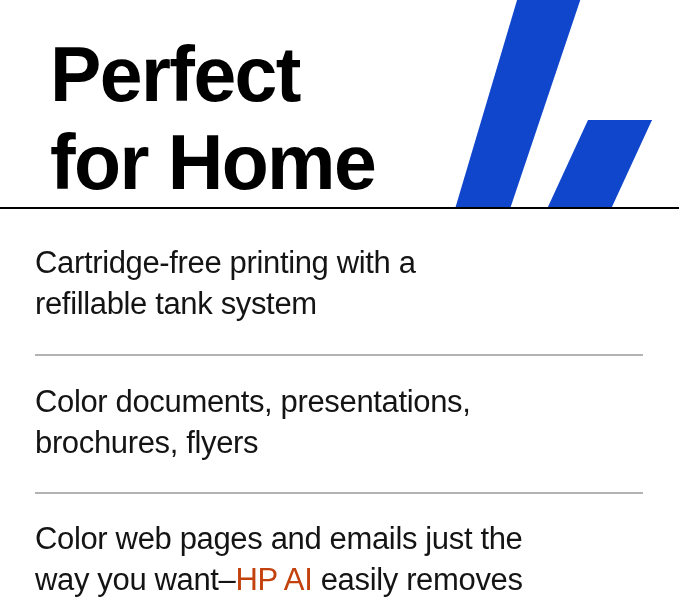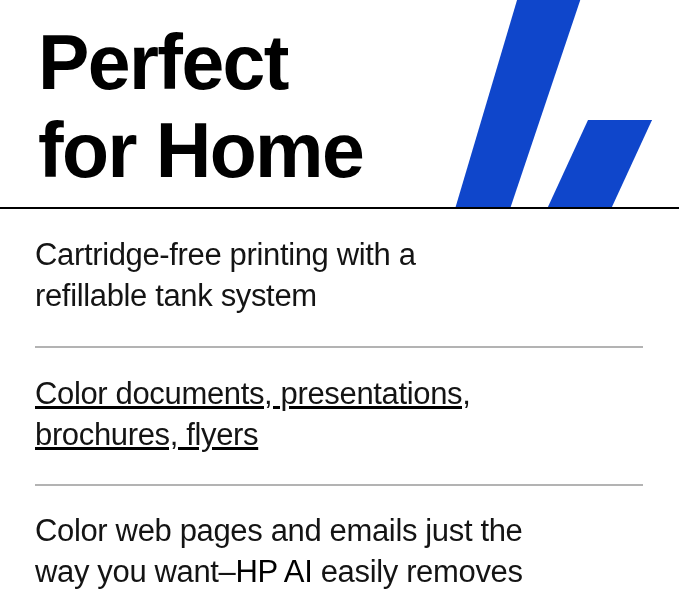--- a/index.html
+++ b/index.html
@@ -27,21 +27,21 @@
     position: relative;
     width: 679px;
     height: 209px;
     overflow: hidden;
   }
 
   .hero-title {
     position: absolute;
     left: 34px;
     top: 14px;
-    margin: 4px;
+    margin: 16px;
     font-family: "Liberation Sans", "DejaVu Sans", sans-serif;
     font-weight: 700;
     font-size: 77px;
     line-height: 88px;
     letter-spacing: -1.6px;
     color: #000000;
     white-space: pre-line;
     z-index: 2;
   }
 
@@ -83,35 +83,35 @@
     margin: 0;
     font-family: "Liberation Sans", "DejaVu Sans", sans-serif;
     font-weight: 400;
     font-size: 31px;
     line-height: 41px;
     letter-spacing: -0.35px;
     color: #141414;
     white-space: pre-line;
   }
 
-  .feature-1 { padding-top: 24px; padding-bottom: 0; }
-  .feature-2 { padding-top: 25px; text-decoration: underline; }
+  .feature-1 { padding-top: 32px; padding-bottom: 0; }
+  .feature-2 { padding-top: 25px; }
   .feature-3 { padding-top: 24px; }
 
   .rule-light {
     margin: 0 36px 0 35px;
     height: 2px;
     background: #b3b3b3;
     border: 0;
   }
   .rule-light.r1 { margin-top: 30px; }
   .rule-light.r2 { margin-top: 29px; }
 
   .accent {
-    color: #000000;
+    color: #c2410c;
   }
 </style>
 </head>
 <body>
 
 <div class="page">
 
   <div class="hero">
 
     <h1 class="hero-title">Perfect

